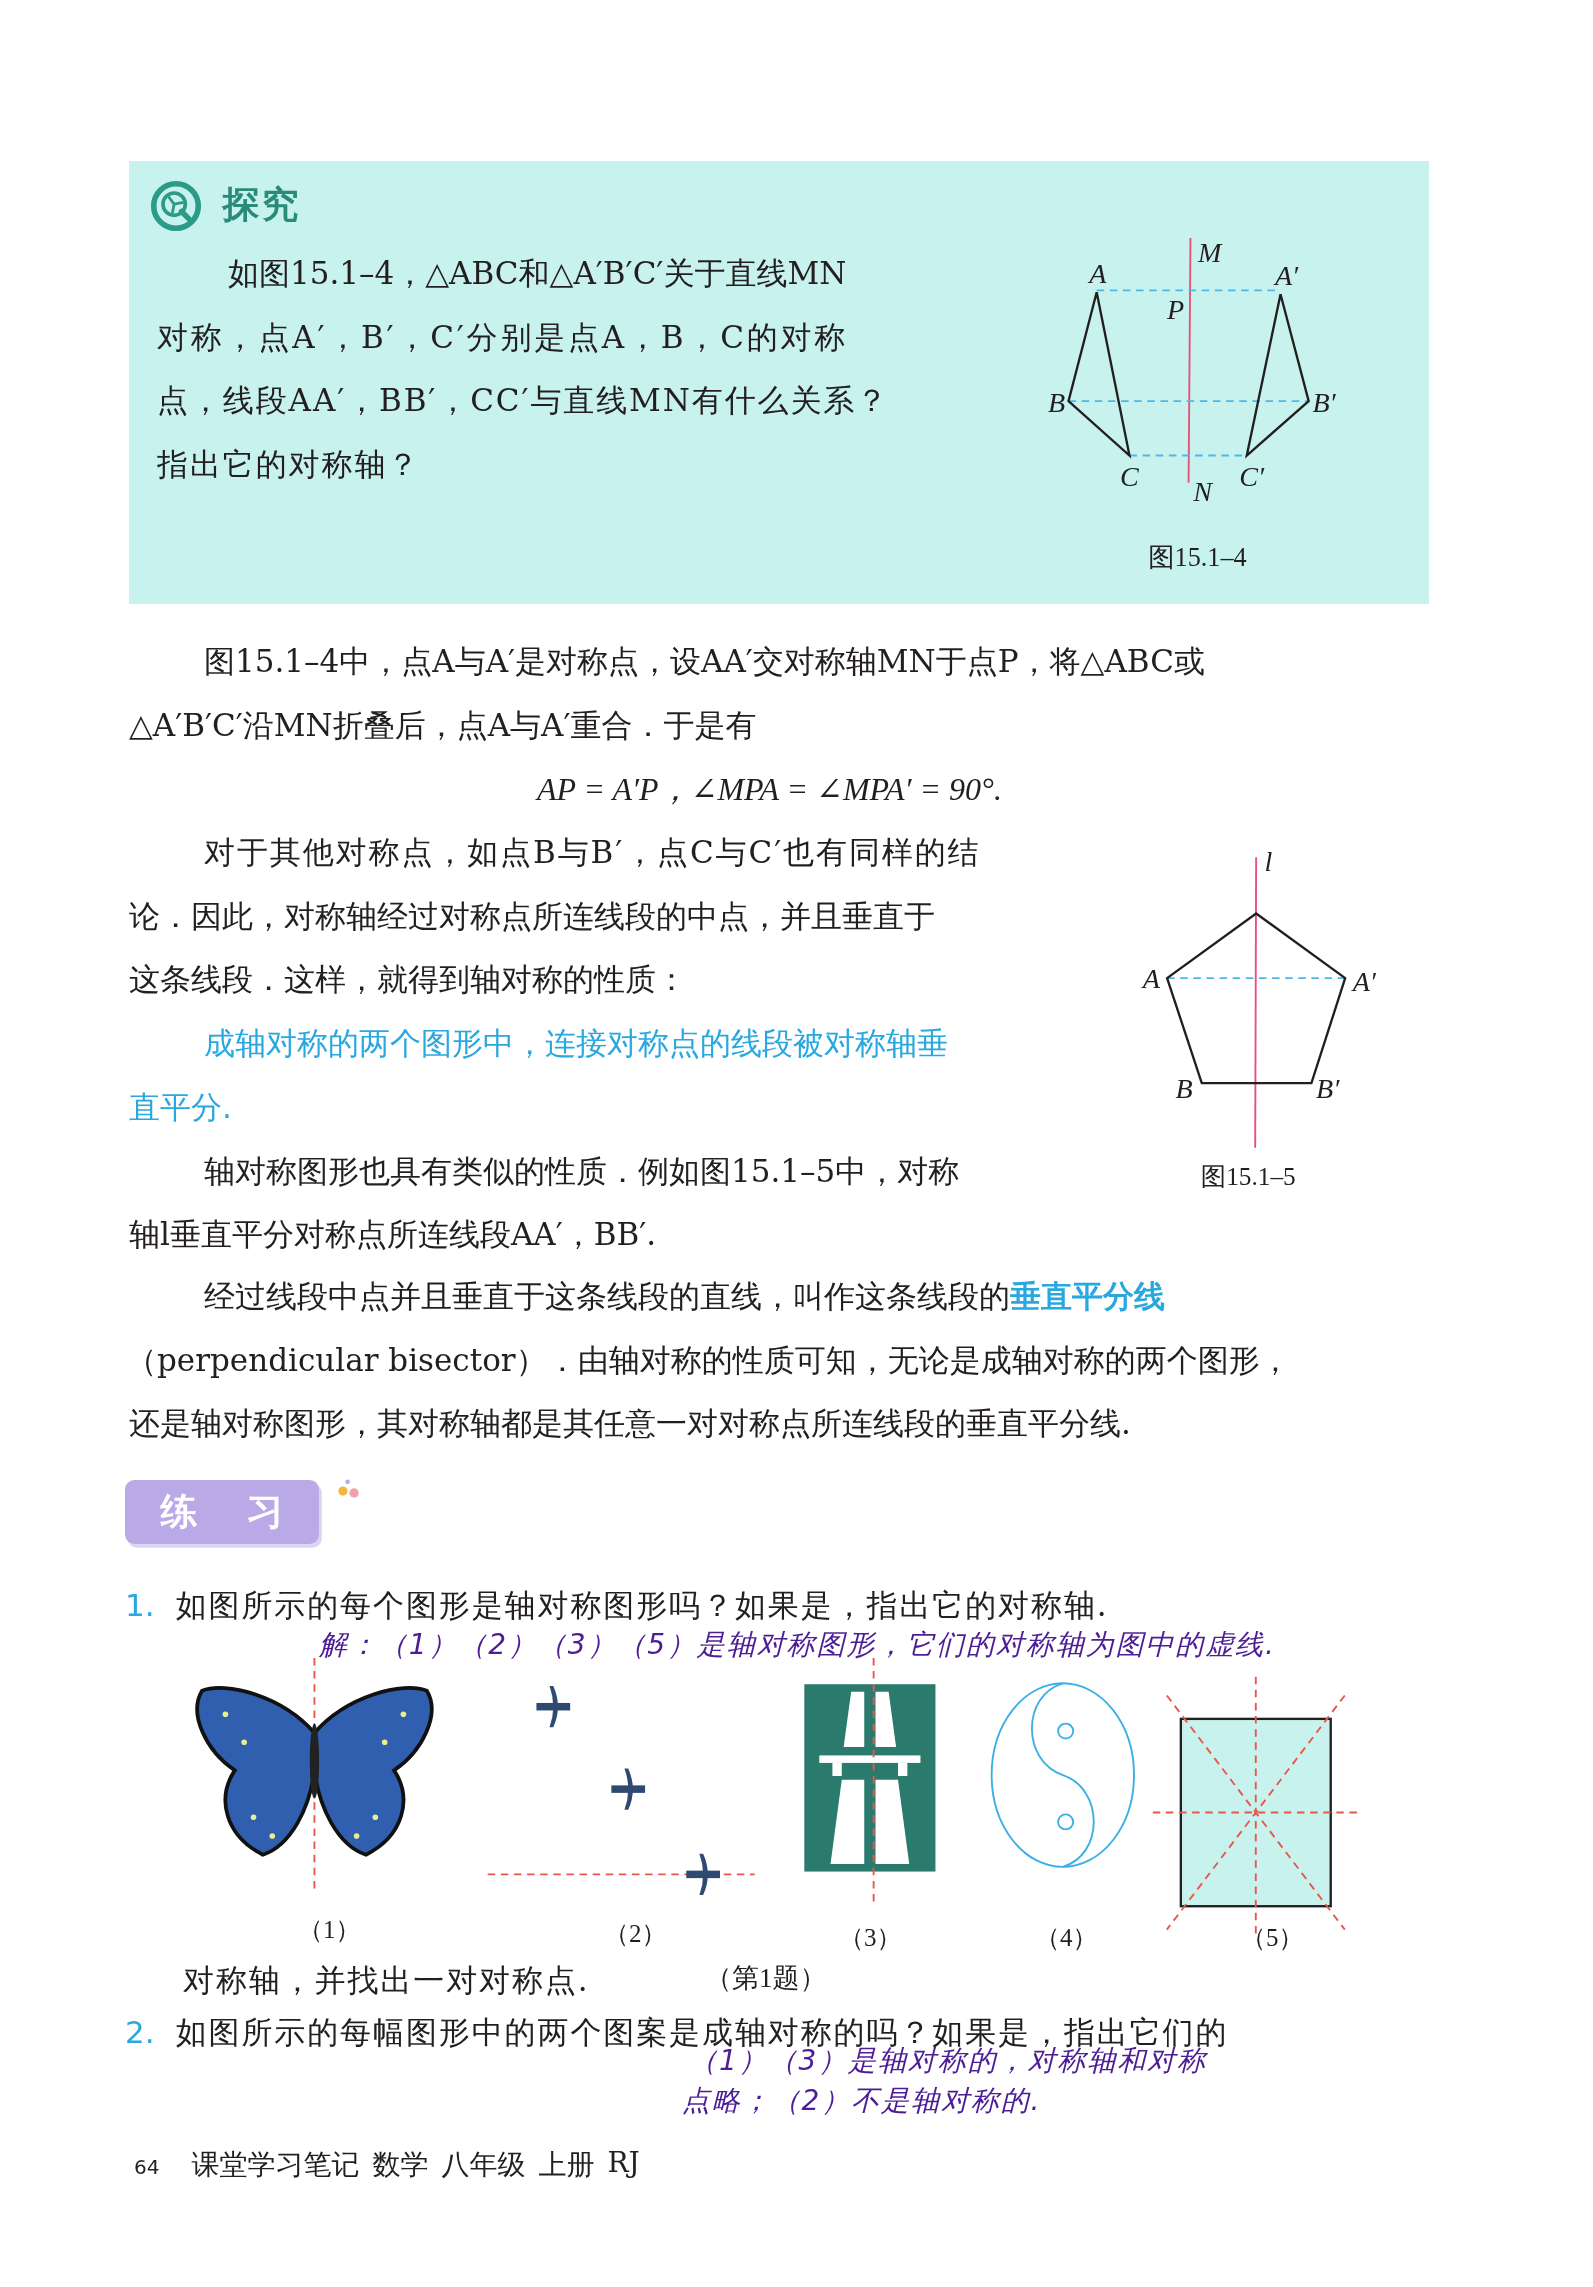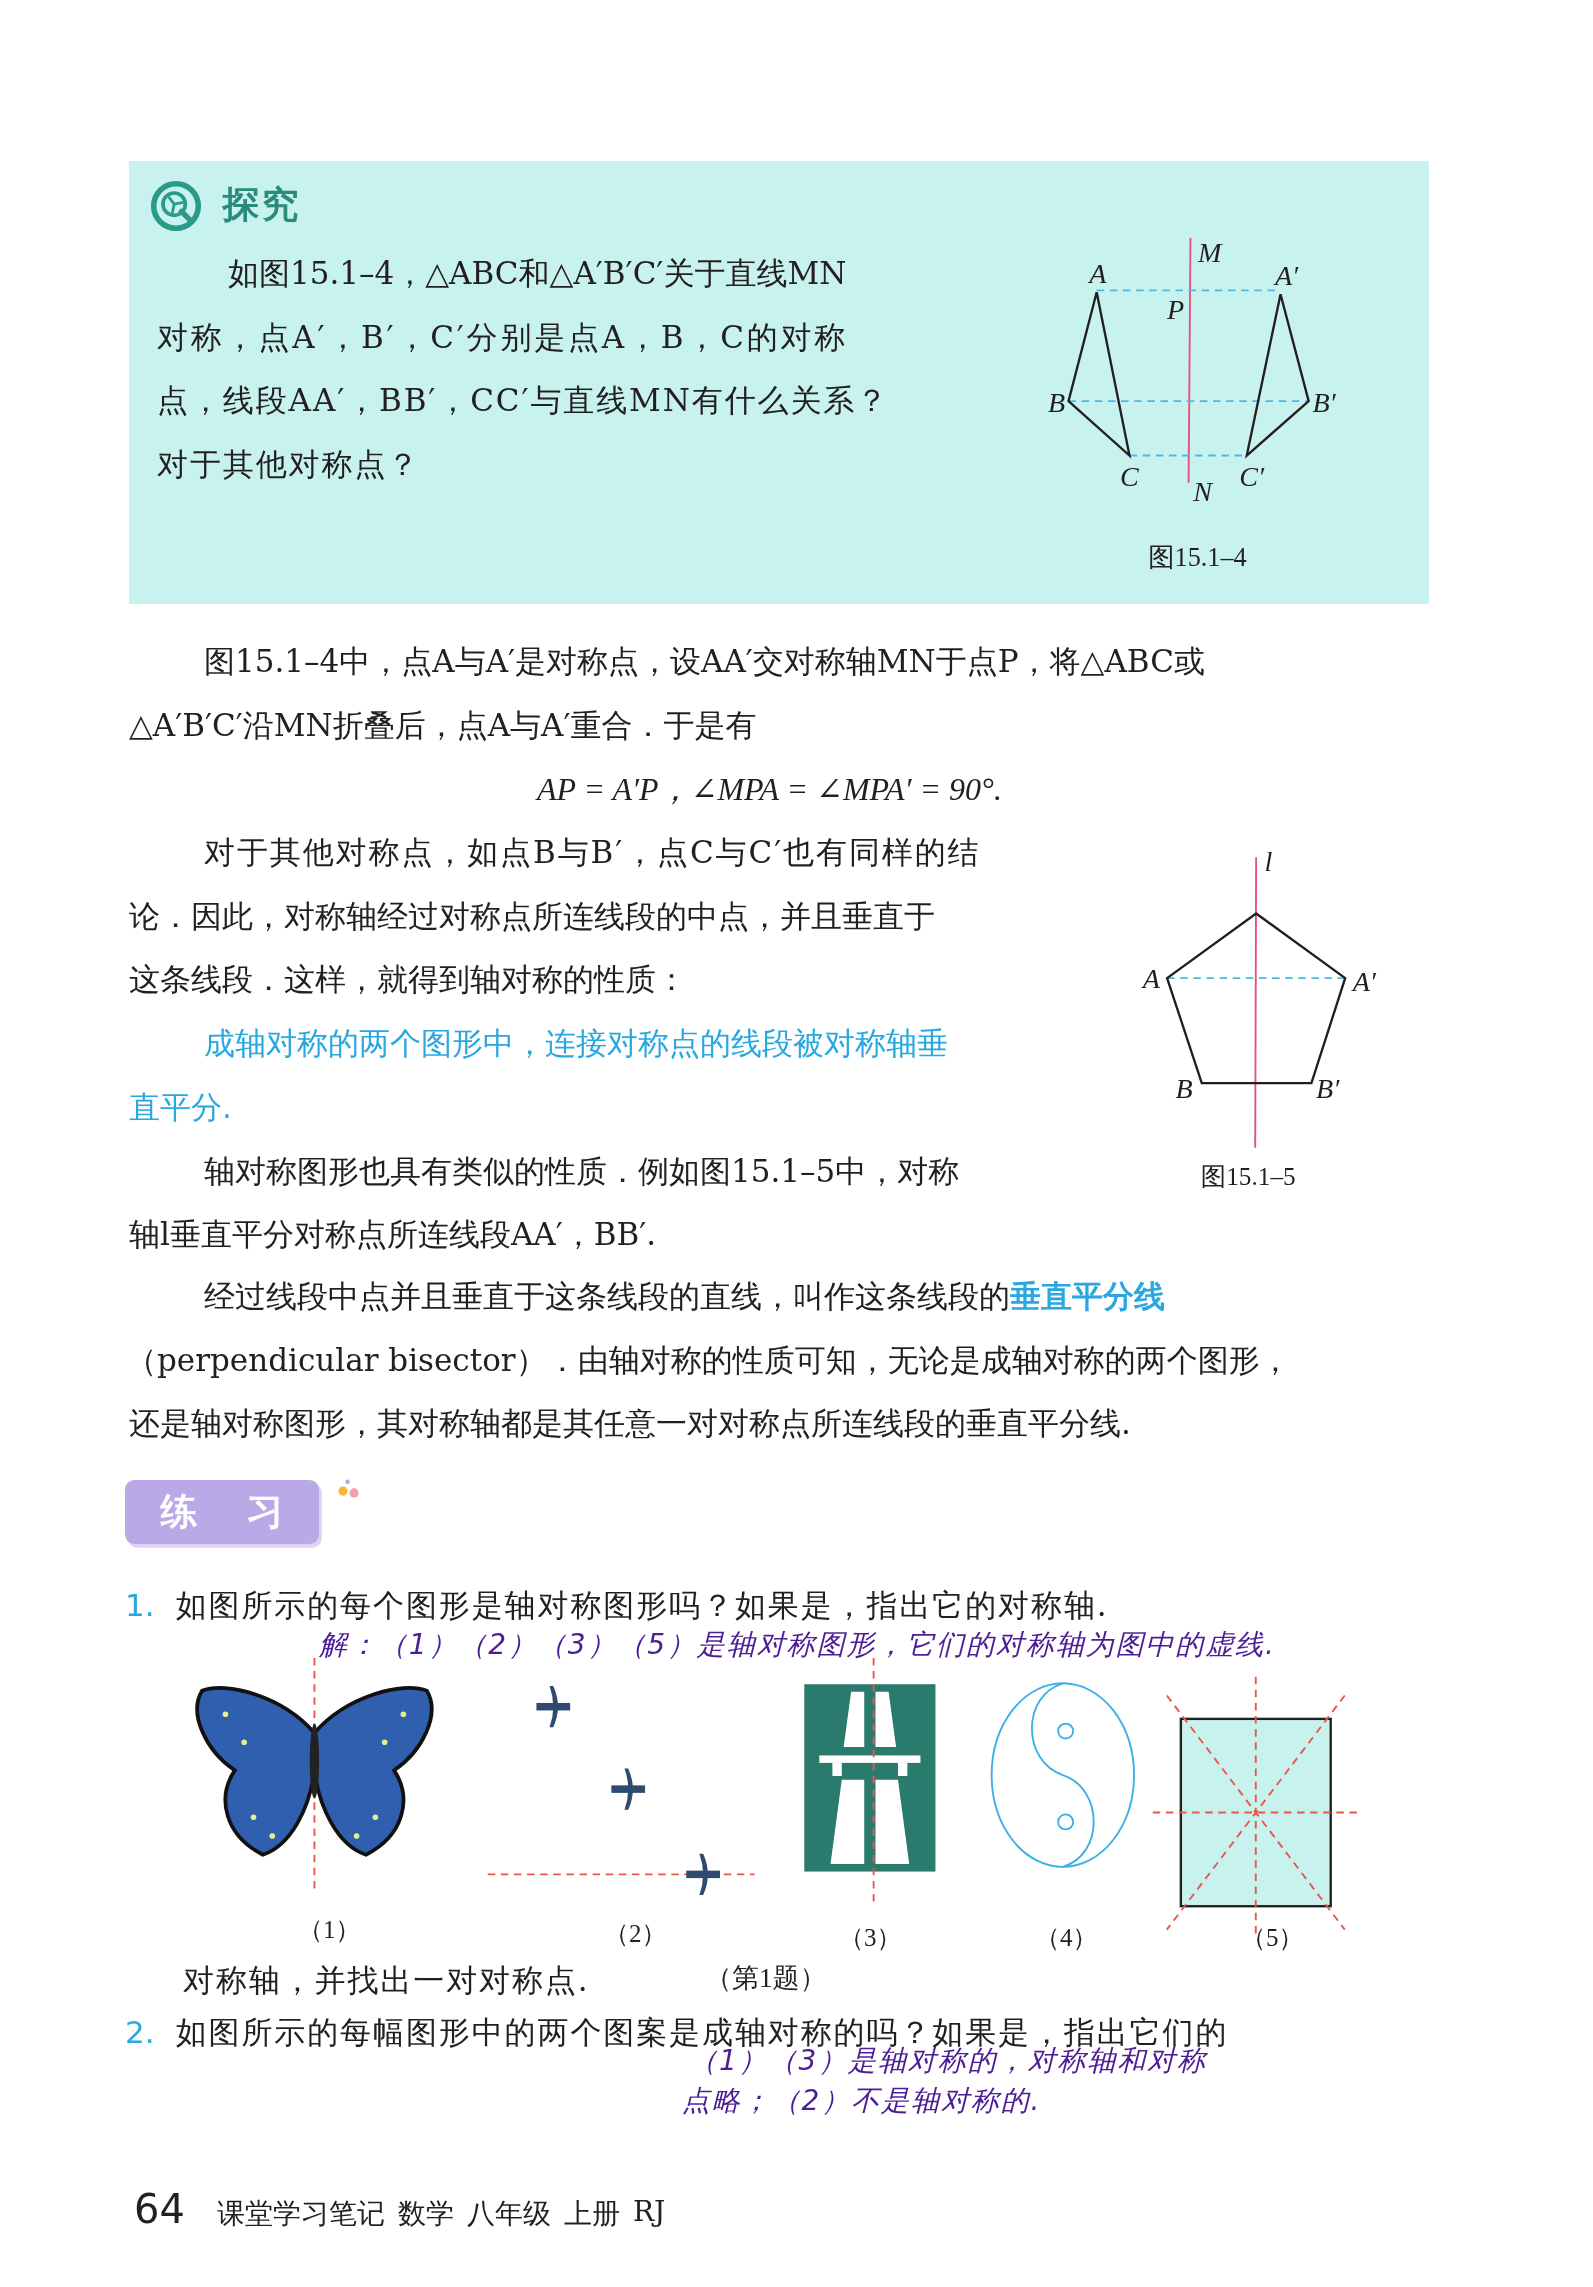--- a/index.html
+++ b/index.html
@@ -11,42 +11,42 @@
   .title-text { font-family:"DejaVu Sans","Liberation Sans",sans-serif; font-size:37px; color:#2b8b7a; font-weight:bold; letter-spacing:1.9px; }
   .p { position:absolute; white-space:nowrap; font-size:31px; }
   .i { font-style:italic; font-family:"Liberation Serif","DejaVu Serif",serif;margin-left:36px; }
   .blue { color:#29a8e0; }
   .red { color:#4c1d95; font-family:"DejaVu Sans","Liberation Sans",sans-serif; font-style:italic; }
   .cap { font-size:25px; font-family:"Liberation Serif","DejaVu Serif",serif; }
   .badge { left:125px; top:1480px; width:194px; height:64px; background:#b9a9e6; border-radius:9.4px; box-shadow:2.8px 3.7px 0 #ddd4f4; display:flex; align-items:center; justify-content:center; gap:49px; }
   .badge span { color:#ffffff; font-size:37px; font-family:"DejaVu Sans","Liberation Sans",sans-serif; font-weight:bold; }
   .num { color:#29a8e0; font-family:"DejaVu Sans","Liberation Sans",sans-serif; font-size:31px; }
   .footer { left:134px; top:2146px; font-size:28px; display:flex; gap:32px; align-items:baseline; }
-  .footer .pg { font-family:"DejaVu Sans","Liberation Sans",sans-serif; font-size:40px;margin-top:40px; }
+  .footer .pg { font-family:"DejaVu Sans","Liberation Sans",sans-serif; font-size:20px; }
   svg text { font-family:"Liberation Serif","DejaVu Serif",serif; }
 </style>
 </head>
 <body>
 
 <div class="abs panel"></div>
 
 <div class="abs title-row">
   <svg width="52" height="52" viewBox="0 0 56 56">
     <circle cx="28" cy="28" r="24" fill="none" stroke="#2b9a86" stroke-width="6"></circle>
     <circle cx="26" cy="26" r="12" fill="none" stroke="#2b9a86" stroke-width="4"></circle>
     <path d="M26 26 L20 18 M26 26 L36 24 M26 26 L24 36" stroke="#2b9a86" stroke-width="3"></path>
     <path d="M34 34 L44 44" stroke="#2b9a86" stroke-width="6" stroke-linecap="round"></path>
   </svg>
   <span class="title-text">探究</span>
 </div>
 
 <div class="p" style="left:228px; top:253px;">如图15.1–4，△ABC和△A′B′C′关于直线MN</div>
 <div class="p" style="left:157px; top:317px; letter-spacing:2.8px;">对称，点A′，B′，C′分别是点A，B，C的对称</div>
 <div class="p" style="left:157px; top:380px; letter-spacing:1.9px;">点，线段AA′，BB′，CC′与直线MN有什么关系？</div>
-<div class="p" style="left:157px; top:444px; letter-spacing:1.9px;">对于其他对称点？</div>
+<div class="p" style="left:157px; top:444px; letter-spacing:1.9px;">指出它的对称轴？</div>
 
 <svg class="abs" style="left:1031px; top:206px;" width="394" height="394" viewBox="0 0 420 420">
   <line x1="170" y1="34" x2="168" y2="295" stroke="#e8507a" stroke-width="2"></line>
   <g stroke="#4cb8e8" stroke-width="2" stroke-dasharray="8,6">
     <line x1="70" y1="90" x2="266" y2="90"></line>
     <line x1="40" y1="208" x2="296" y2="208"></line>
     <line x1="105" y1="266" x2="230" y2="266"></line>
   </g>
   <polygon points="70,92 40,208 105,266" fill="none" stroke="#231f20" stroke-width="2.5"></polygon>
   <polygon points="266,94 296,208 230,266" fill="none" stroke="#231f20" stroke-width="2.5"></polygon>

